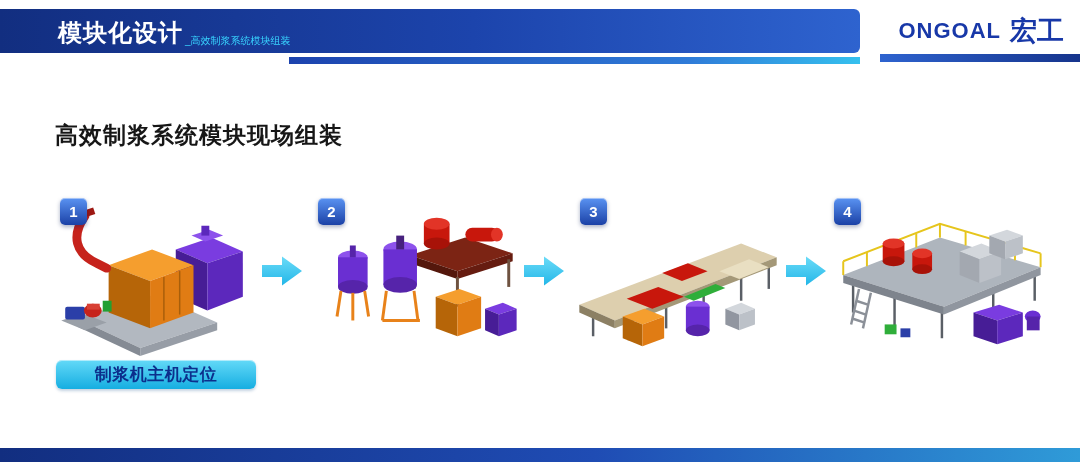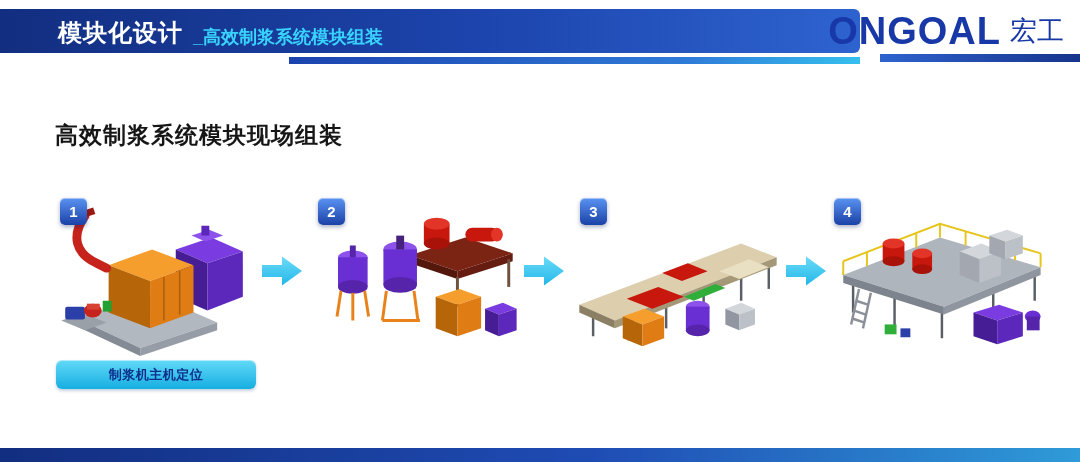--- a/index.html
+++ b/index.html
@@ -7,31 +7,31 @@
   .slide{position:relative;width:1080px;height:462px;background:#ffffff;overflow:hidden;}
 
   
   .header-bar{
     position:absolute;left:0;top:9px;width:860px;height:44px;
     background:linear-gradient(90deg,#122e80 0%,#1c44ac 55%,#2e63cf 100%);
     border-radius:0 6px 6px 0;
     display:flex;align-items:flex-end;padding:0 0 6px 58px;box-sizing:border-box;
   }
   .header-title{color:#ffffff;font-size:24px;font-weight:800;line-height:1;letter-spacing:1px;font-family:Liberation Mono, monospace;}
-  .header-subtitle{color:#38d4ff;font-size:18px;font-weight:700;line-height:1;margin-left:10px;padding-bottom:1px;}
+  .header-subtitle{color:#38d4ff;font-size:10px;font-weight:400;line-height:1;margin-left:2px;padding-bottom:1px;}
   .header-strip{
     position:absolute;left:289px;top:57px;width:571px;height:7px;
     background:linear-gradient(90deg,#1c43ae 0%,#2f7bd8 70%,#35c0ee 100%);
   }
   .logo{
     position:absolute;right:16px;top:13px;height:36px;
     display:flex;align-items:center;gap:9px;
   }
-  .logo-ongoal{color:#1838a8;font-size:38px;font-weight:800;letter-spacing:1px;line-height:1;}
-  .logo-cjk{color:#1838a8;font-size:27px;font-weight:400;line-height:1;}
+  .logo-ongoal{color:#1838a8;font-size:22px;font-weight:800;letter-spacing:1px;line-height:1;}
+  .logo-cjk{color:#1838a8;font-size:27px;font-weight:700;line-height:1;}
   .logo-strip{
     position:absolute;left:880px;top:54px;width:200px;height:8px;
     background:linear-gradient(90deg,#2e63cf 0%,#16348c 100%);
   }
 
   
   .bottom-bar{
     position:absolute;left:0;top:448px;width:1080px;height:14px;
     background:linear-gradient(90deg,#122e80 0%,#1f4cb4 55%,#2f9bd8 100%);
   }
@@ -52,21 +52,21 @@
     border-radius:5px;background:linear-gradient(180deg,#5a93f2 0%,#1b41a6 100%);
     box-shadow:0 2px 4px rgba(10,30,90,.35), inset 0 1px 0 rgba(255,255,255,.45);
     color:#ffffff;font-weight:800;font-size:15px;
     display:flex;align-items:center;justify-content:center;z-index:2;
   }
   .step-art{position:absolute;left:0;top:16px;width:100%;height:150px;}
   .step-caption{
     position:absolute;left:6px;right:6px;top:170px;height:29px;
     border-radius:6px;background:linear-gradient(180deg,#63d9f8 0%,#16aee1 100%);
     box-shadow:0 2px 3px rgba(20,80,140,.25), inset 0 1px 0 rgba(255,255,255,.5);
-    color:#0c2f8c;font-weight:800;font-size:13px;letter-spacing:.5px;
+    color:#0c2f8c;font-weight:800;font-size:17px;letter-spacing:.5px;
     display:flex;align-items:center;justify-content:center;white-space:nowrap;
   }
   .flow-arrow{
     position:absolute;top:256px;width:40px;height:30px;
     background:linear-gradient(180deg,#6cdcf8 0%,#22b6e8 100%);
     clip-path:polygon(0 30%,50% 30%,50% 2%,100% 50%,50% 98%,50% 70%,0 70%);
   }
   .arrow-1{left:262px;}
   .arrow-2{left:524px;}
   .arrow-3{left:786px;}

